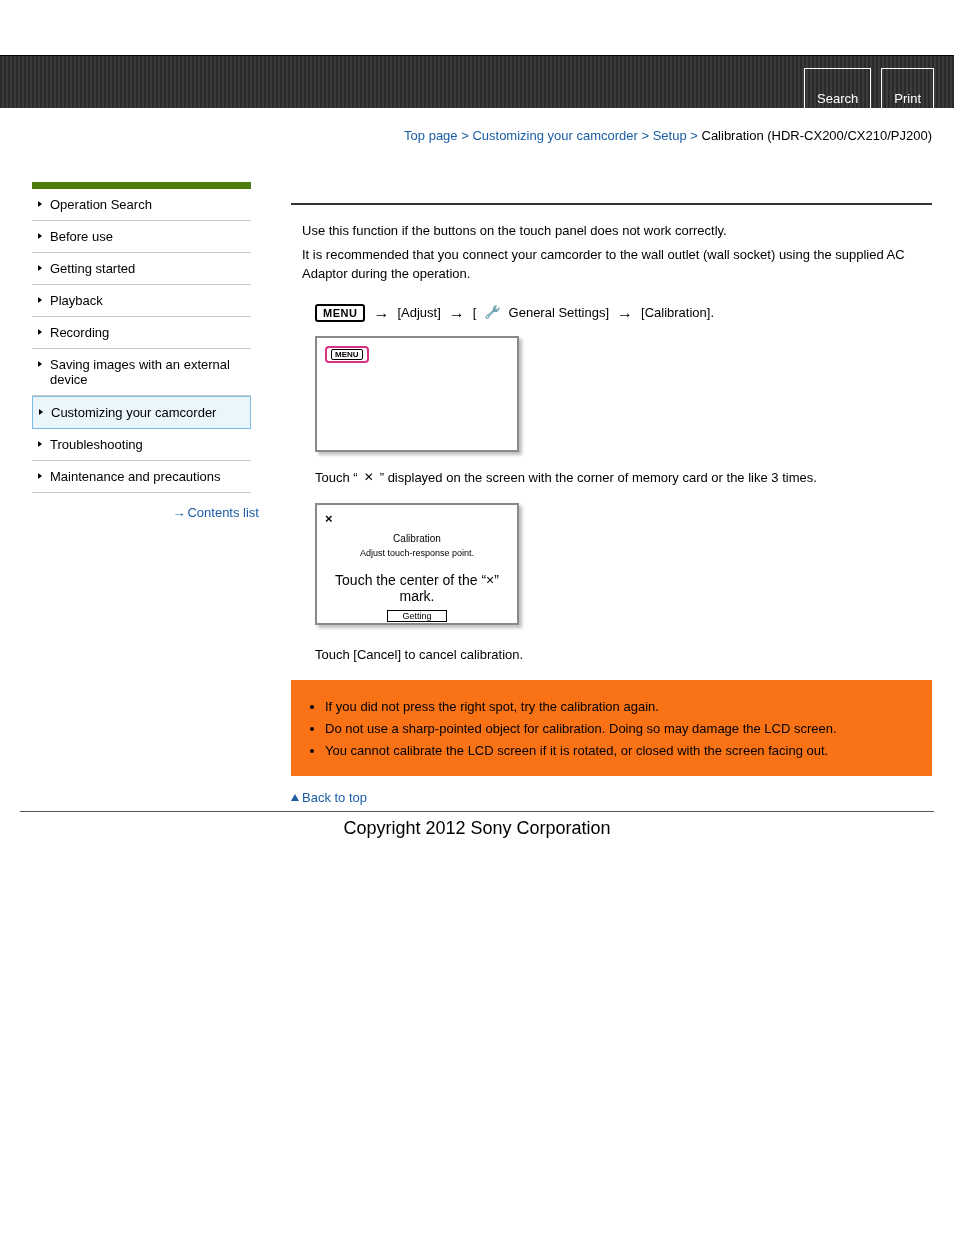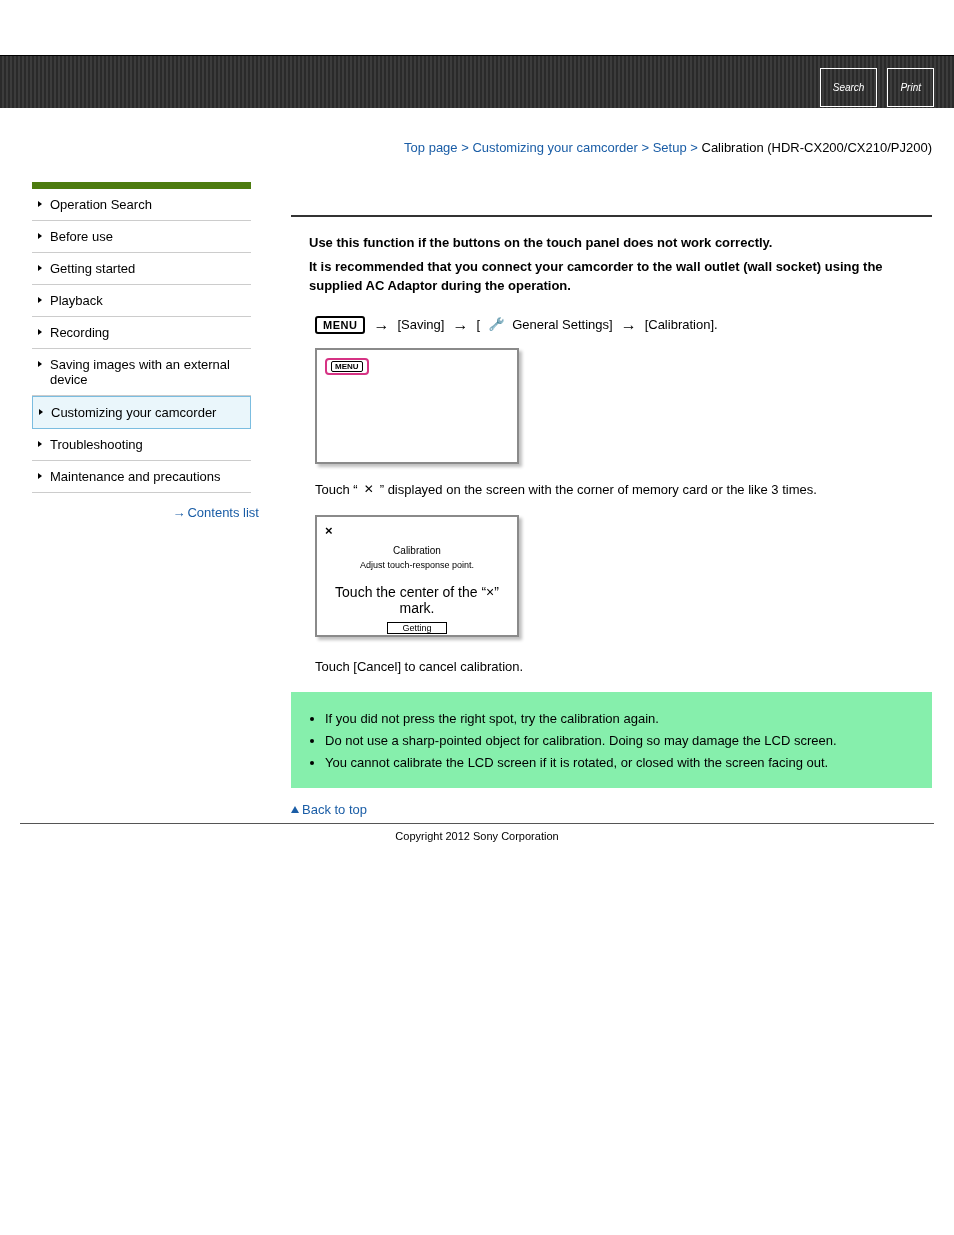--- a/index.html
+++ b/index.html
@@ -23,25 +23,24 @@
   .header-buttons {
     position: absolute;
     right: 20px;
     top: 12px;
     display: flex;
     gap: 10px;
   }
   .header-btn {
     border: 1px solid #fff;
     color: #fff;
-    padding: 13px 12px;
-    font-size: 10px;
+    padding: 22px 12px;
+    font-size: 13px;
     background: transparent;
     cursor: pointer;
-    font-style: italic;
   }
   .content-wrap {
     display: flex;
     align-items: flex-start;
   }
   .sidebar {
     width: 263px;
     flex-shrink: 0;
     padding: 0 0 0 20px;
     box-sizing: border-box;
@@ -80,38 +79,38 @@
     color: #1a5da6;
     margin-top: 12px;
     padding-right: 4px;
   }
   .contents-link .arrow {
     color: #1a5da6;
     margin-right: 2px;
   }
   .main {
     flex: 1;
-    padding: 32px 22px 0 28px;
+    padding: 20px 22px 0 28px;
     box-sizing: border-box;
   }
   .breadcrumb {
     text-align: right;
     color: #1a5da6;
     font-size: 13px;
     margin-bottom: 60px;
   }
   .breadcrumb a { color: #1a5da6; text-decoration: none; cursor: pointer; }
   .breadcrumb .sep { color: #1a5da6; }
   .breadcrumb .current { color: #000; }
   .hr {
     border: none;
     border-top: 2px solid #333;
     margin: 0 0 16px 0;
   }
-  .body-text { margin: 0 0 4px 18px; line-height: 1.5; font-weight: bold; }
+  .body-text { margin: 0 0 4px 11px; line-height: 1.5; }
   .step-row {
     display: flex;
     align-items: center;
     gap: 8px;
     margin: 20px 0 14px 24px;
   }
   .menu-box {
     border: 2px solid #000;
     border-radius: 3px;
     padding: 1px 6px;
@@ -182,21 +181,21 @@
   .calib-screen .t3 { margin-top: 14px; font-size: 14px; }
   .calib-screen .cancel-btn {
     display: inline-block;
     border: 1px solid #000;
     padding: 0 14px;
     margin-top: 6px;
     font-size: 9px;
   }
   .cancel-line { margin: 0 0 18px 24px; }
   .note-box {
-    background: #86efac;
+    background: #f97316;
     padding: 18px 14px 12px 14px;
     margin: 0;
   }
   .note-list {
     list-style: disc;
     margin: 0 0 0 20px;
     padding: 0;
   }
   .note-list li { margin-bottom: 4px; line-height: 1.4; }
   .back-top {
@@ -216,21 +215,21 @@
     margin-right: 3px;
     vertical-align: 1px;
   }
   .footer-hr {
     border: none;
     border-top: 1px solid #555;
     margin: 6px 20px 0 20px;
   }
   .copyright {
     text-align: center;
-    font-size: 11px;
+    font-size: 18px;
     margin: 6px 0 0 0;
   }
   .page { min-height: 1235px; }
 </style>
 </head>
 <body>
 
 <div class="page">
   <div class="header-bar">
     <div class="header-buttons">
@@ -261,21 +260,21 @@
       </div>
 
       <hr class="hr">
 
       <p class="body-text">Use this function if the buttons on the touch panel does not work correctly.</p>
       <p class="body-text">It is recommended that you connect your camcorder to the wall outlet (wall socket) using the supplied AC Adaptor during the operation.</p>
 
       <div class="step-row">
         <span class="menu-box">MENU</span>
         <span class="arw">→</span>
-        <span>[Saving]</span>
+        <span>[Adjust]</span>
         <span class="arw">→</span>
         <span>[</span>
           <span class="wrench">🔧</span>
           <span>General Settings]</span>
         <span class="arw">→</span>
         <span>[Calibration].</span>
       </div>
 
       <div class="screen-box">
         <div class="inner-menu"><span>MENU</span></div>

